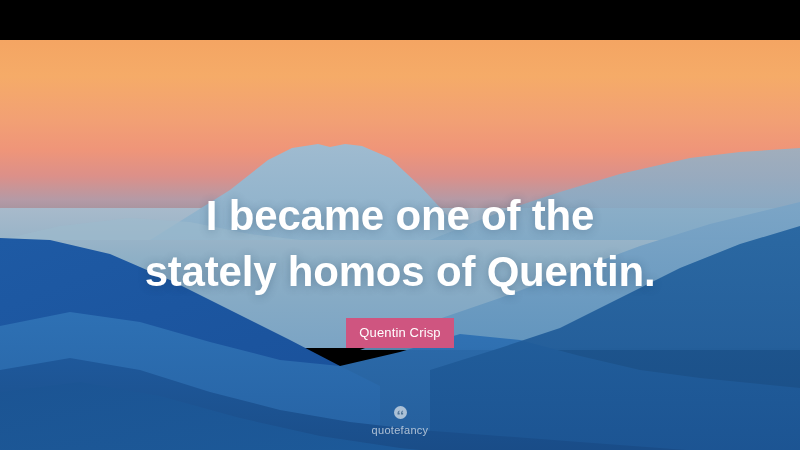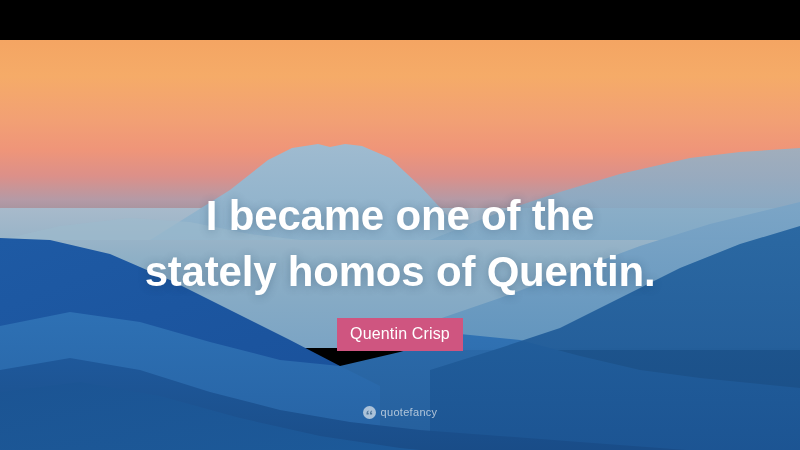--- a/index.html
+++ b/index.html
@@ -51,39 +51,40 @@
     position: absolute;
     left: 0;
     right: 0;
     top: 278px;
     display: flex;
     justify-content: center;
   }
   .author-badge {
     background: #cf5580;
     color: #ffffff;
-    font-size: 16px;
+    font-size: 13px;
     line-height: 1;
     font-weight: normal;
     padding: 8px 13px 9px 13px;
     letter-spacing: 0.15px;
     white-space: nowrap;
   }
 
   
   .watermark {
     position: absolute;
     left: 0;
     right: 0;
     top: 366px;
     display: flex;
     align-items: center;
     justify-content: center;
     gap: 5px;
     opacity: 0.72;
+    flex-direction: column;
   }
   .wm-badge {
     width: 13px;
     height: 13px;
     border-radius: 50%;
     background: #dfe6ec;
     display: flex;
     align-items: center;
     justify-content: center;
     flex: none;

